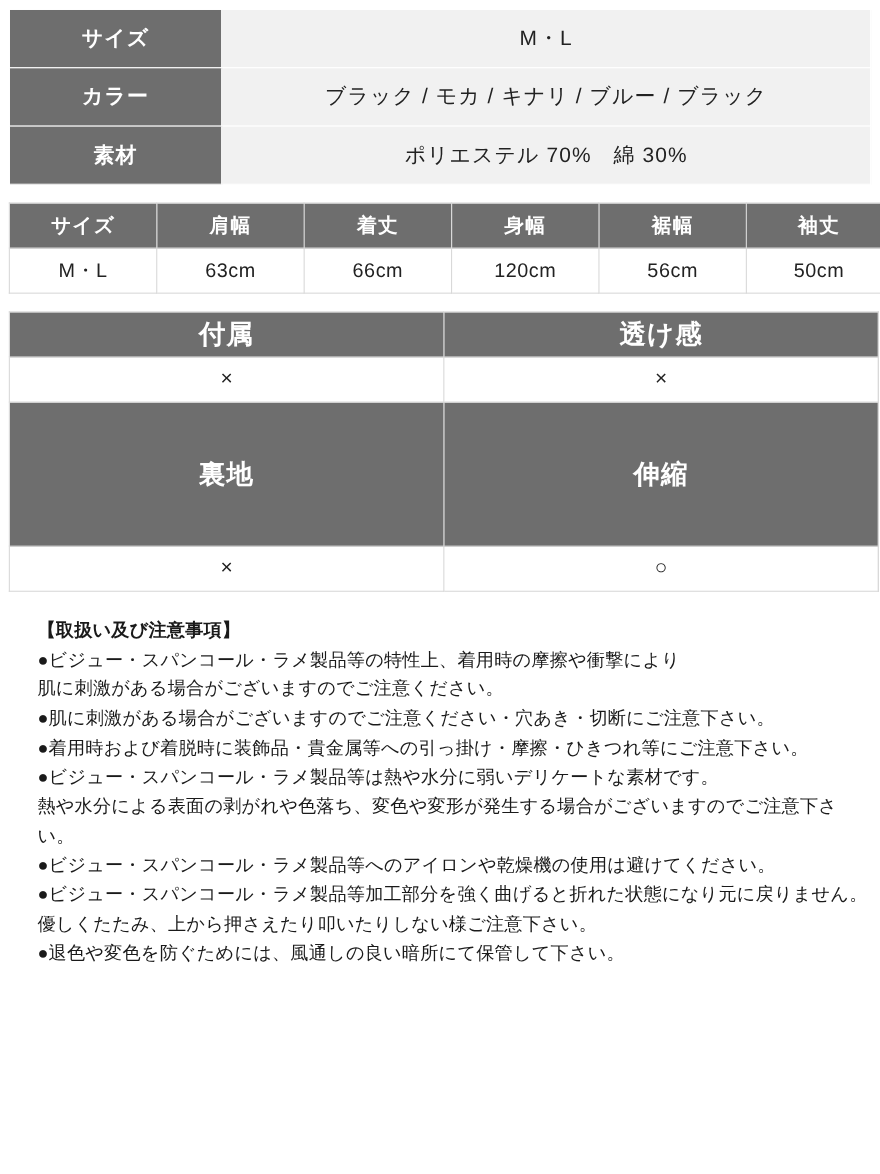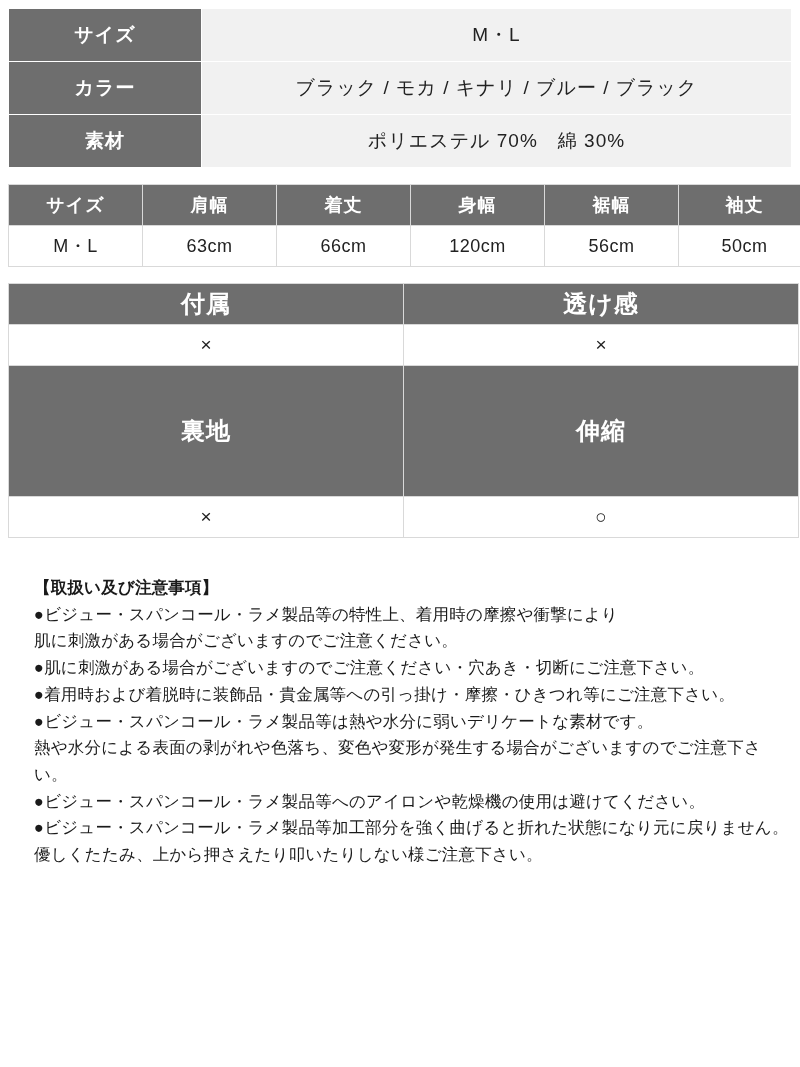--- a/index.html
+++ b/index.html
@@ -93,21 +93,21 @@
   .t-attr td {
     background: #ffffff;
     color: #222222;
     font-size: 19px;
     height: 38px;
   }
   .mark-big { font-size: 22px; }
 
   
   .notes {
-    margin-top: 36px;
+    margin-top: 22px;
     padding-left: 26px;
     font-size: 16.5px;
     line-height: 1.62;
     color: #1a1a1a;
     letter-spacing: 0.2px;
   }
   .notes .title { font-weight: bold; }
   .notes p { margin: 0; }
 </style>
 </head>
@@ -186,15 +186,16 @@
     <p class="title">【取扱い及び注意事項】</p>
     <p>●ビジュー・スパンコール・ラメ製品等の特性上、着用時の摩擦や衝撃により</p>
     <p>肌に刺激がある場合がございますのでご注意ください。</p>
     <p>●肌に刺激がある場合がございますのでご注意ください・穴あき・切断にご注意下さい。</p>
     <p>●着用時および着脱時に装飾品・貴金属等への引っ掛け・摩擦・ひきつれ等にご注意下さい。</p>
     <p>●ビジュー・スパンコール・ラメ製品等は熱や水分に弱いデリケートな素材です。</p>
     <p>熱や水分による表面の剥がれや色落ち、変色や変形が発生する場合がございますのでご注意下さい。</p>
     <p>●ビジュー・スパンコール・ラメ製品等へのアイロンや乾燥機の使用は避けてください。</p>
     <p>●ビジュー・スパンコール・ラメ製品等加工部分を強く曲げると折れた状態になり元に戻りません。</p>
     <p>優しくたたみ、上から押さえたり叩いたりしない様ご注意下さい。</p>
+    <p>●退色や変色を防ぐためには、風通しの良い暗所にて保管して下さい。</p>
   </div>
 
 </div>
 
 </body></html>

